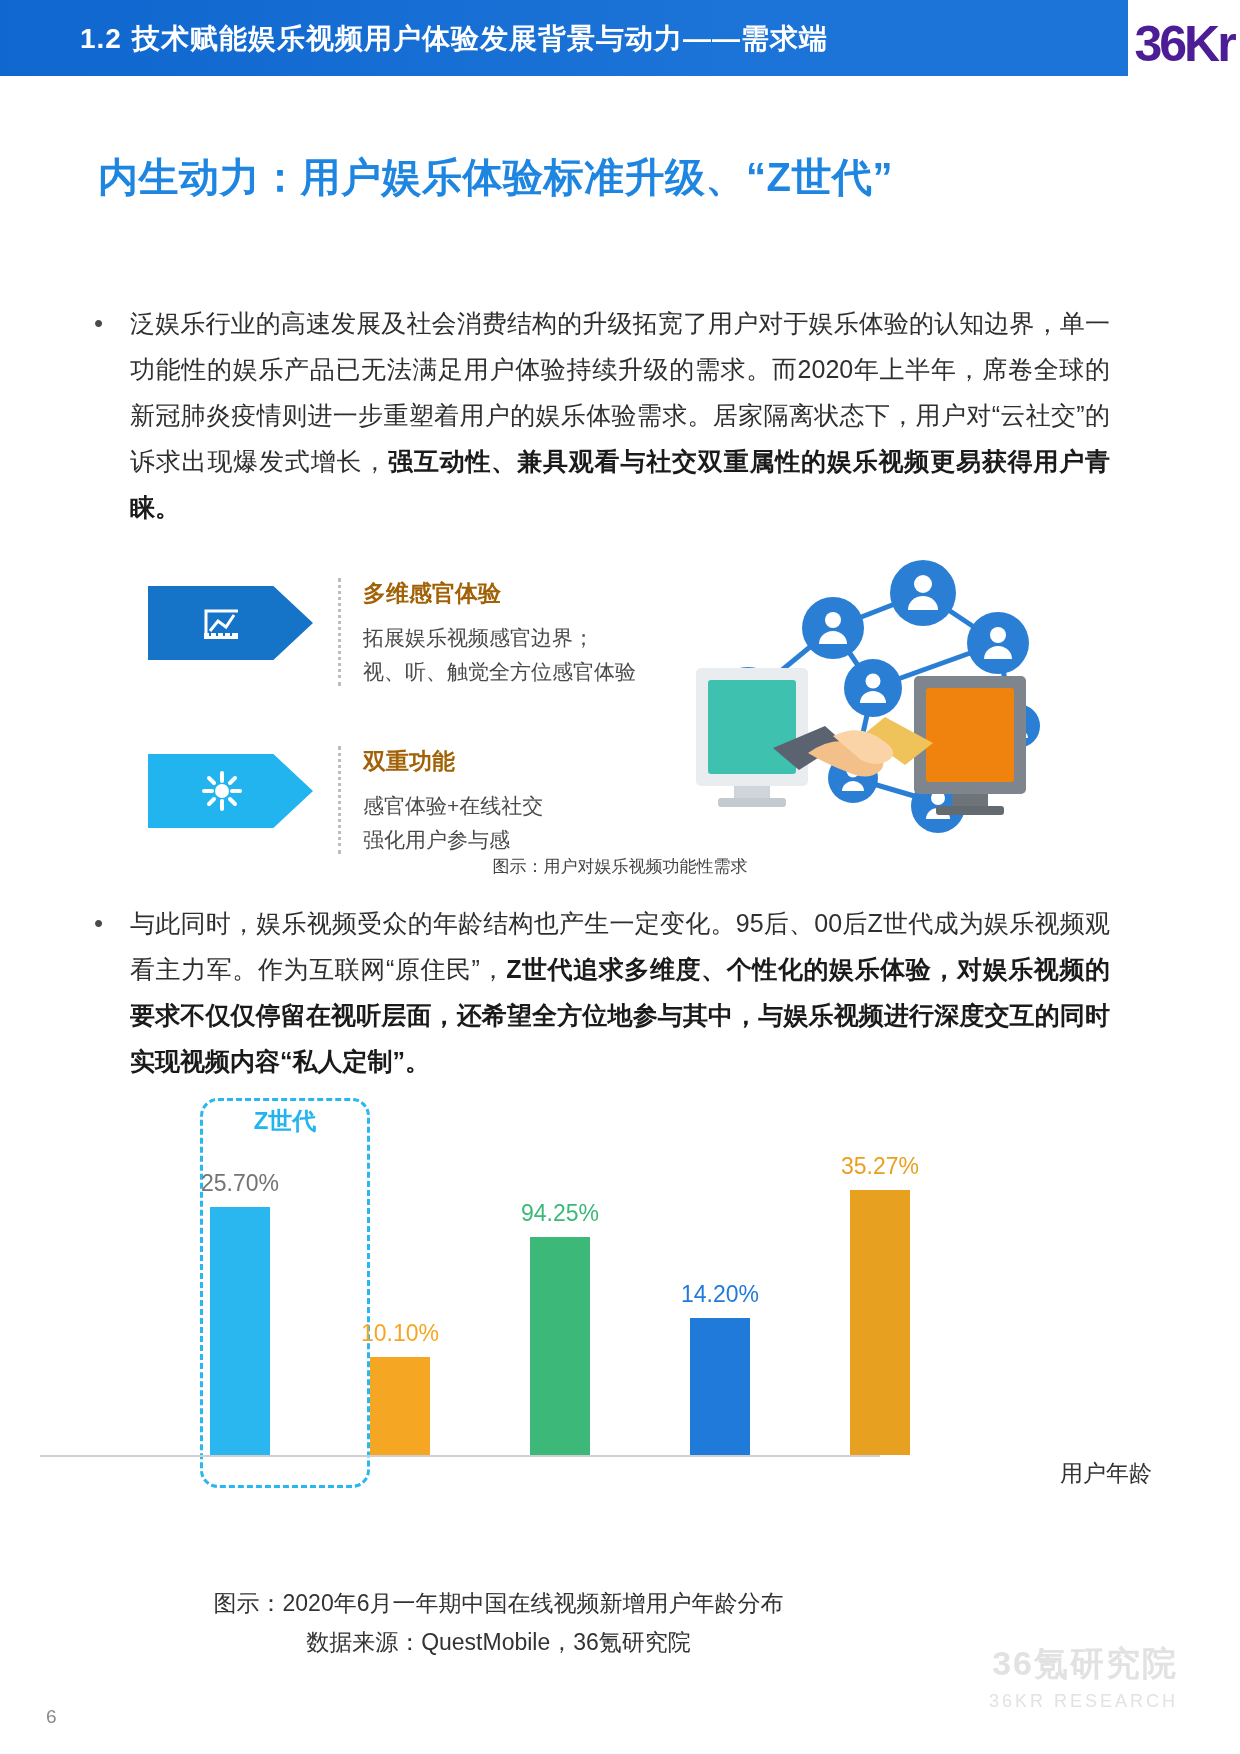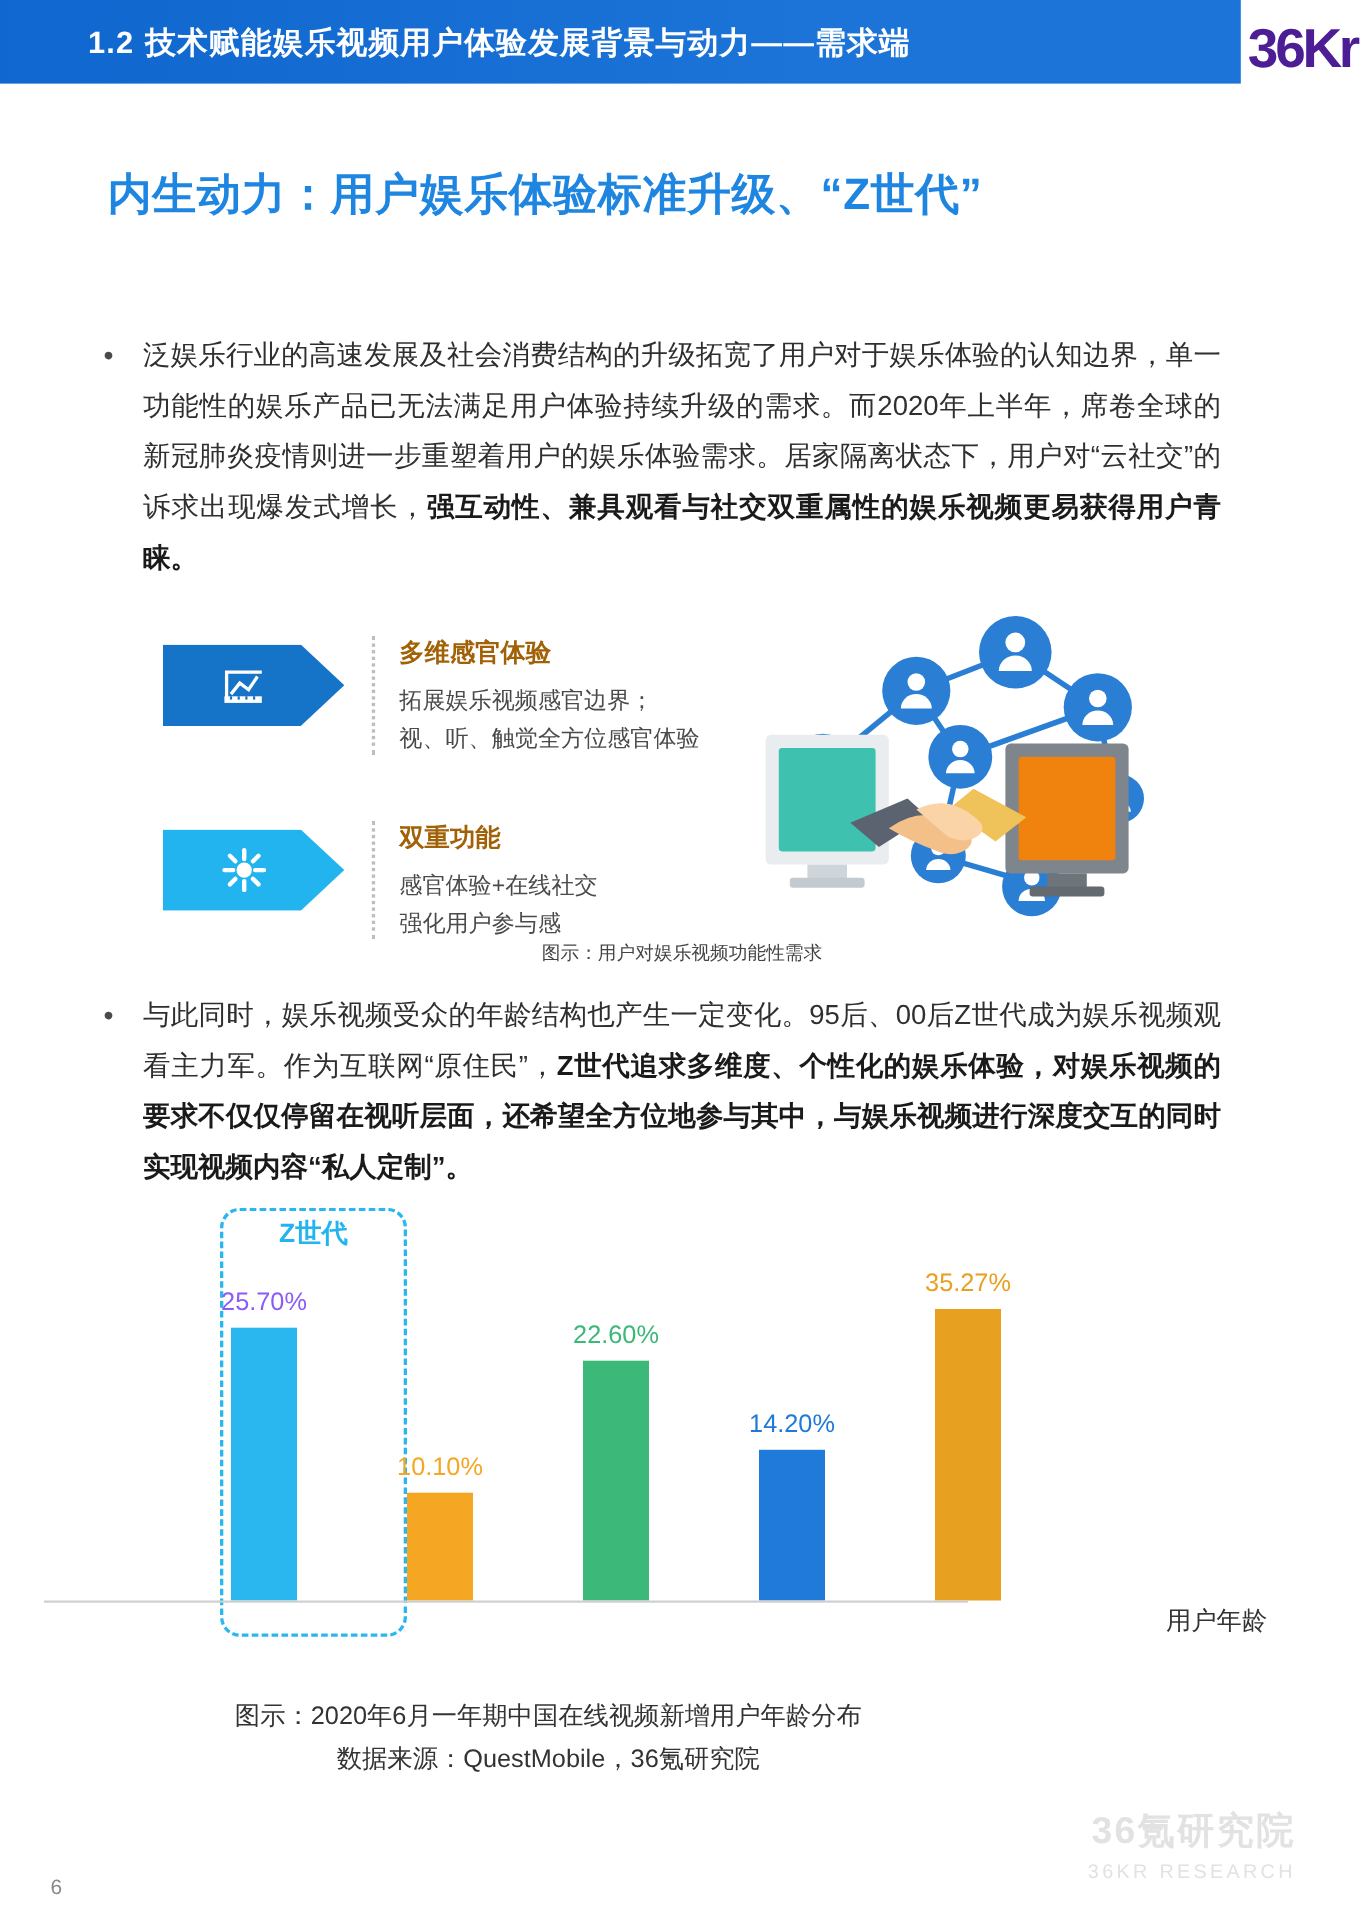--- a/index.html
+++ b/index.html
@@ -117,21 +117,21 @@
   .zhighlight {
     position: absolute; left: 200px; top: 1098px; width: 170px; height: 390px;
     border: 3px dashed #2ab6ef; border-radius: 18px;
   }
   .zlabel {
     position: absolute; left: 200px; top: 1105px; width: 170px;
     text-align: center; font-size: 24px; color: #22b4ef; font-weight: bold;
   }
 
   .fig-caption-2 {
-    position: absolute; left: 0; top: 1540px; width: 997px;
+    position: absolute; left: 0; top: 1584px; width: 997px;
     text-align: center; font-size: 23px; color: #333; line-height: 1.7;
   }
 
   
   .watermark {
     position: absolute; right: 62px; bottom: 42px;
     text-align: right; color: #e2e2e2;
   }
   .wm-cn { font-size: 34px; font-weight: bold; letter-spacing: 2px; }
   .wm-en { font-size: 18px; letter-spacing: 3px; margin-top: 4px; }
@@ -282,25 +282,25 @@
     <div class="bullet-dot">•</div>
     <div class="para">
       <span>与此同时，娱乐视频受众的年龄结构也产生一定变化。95后、00后Z世代成为娱乐视频观看主力军。作为互联网“原住民”，</span><b>Z世代追求多维度、个性化的娱乐体验，对娱乐视频的要求不仅仅停留在视听层面，还希望全方位地参与其中，与娱乐视频进行深度交互的同时实现视频内容“私人定制”。</b>
     </div>
   </div>
 
   <div class="zhighlight"></div>
   <div class="zlabel">Z世代</div>
   <div class="chart" id="chart" style="height: 290px; top: 1165px;">
       <div class="bar" style="left: 30px; height: 248px; background: rgb(42, 182, 239);"></div>
-      <div class="bar-label" style="left: -20px; bottom: 258px; color: #8b5cf6;">25.70%</div>
+      <div class="bar-label" style="left: -20px; bottom: 258px; color: #737373;">25.70%</div>
       <div class="bar" style="left: 190px; height: 98px; background: rgb(245, 166, 35);"></div>
       <div class="bar-label" style="left: 140px; bottom: 108px; color: rgb(245, 166, 35);">10.10%</div>
       <div class="bar" style="left: 350px; height: 218px; background: rgb(60, 184, 120);"></div>
-      <div class="bar-label" style="left: 300px; bottom: 228px; color: rgb(60, 184, 120);">22.60%</div>
+      <div class="bar-label" style="left: 300px; bottom: 228px; color: rgb(60, 184, 120);">94.25%</div>
       <div class="bar" style="left: 510px; height: 137px; background: rgb(31, 122, 217);"></div>
       <div class="bar-label" style="left: 460px; bottom: 147px; color: rgb(31, 122, 217);">14.20%</div>
       <div class="bar" style="left: 670px; height: 265px; background: rgb(232, 160, 32);"></div>
       <div class="bar-label" style="left: 620px; bottom: 275px; color: rgb(232, 160, 32);">35.27%</div>
     </div>
   <div class="axis"></div>
   <div class="axis-name">用户年龄</div>
 
   <div class="fig-caption-2">
     <div>图示：2020年6月一年期中国在线视频新增用户年龄分布</div>

